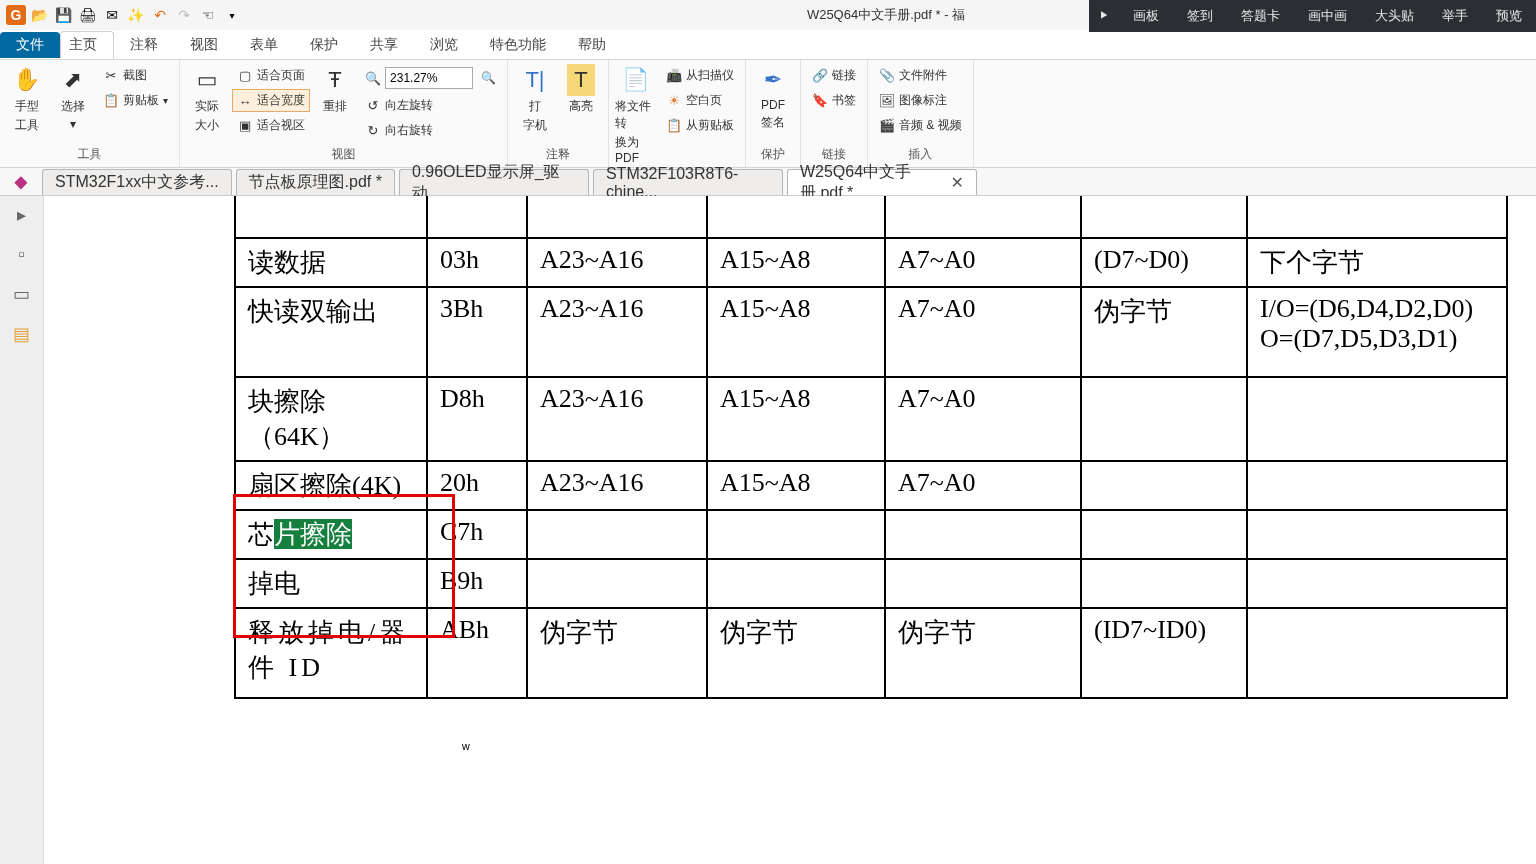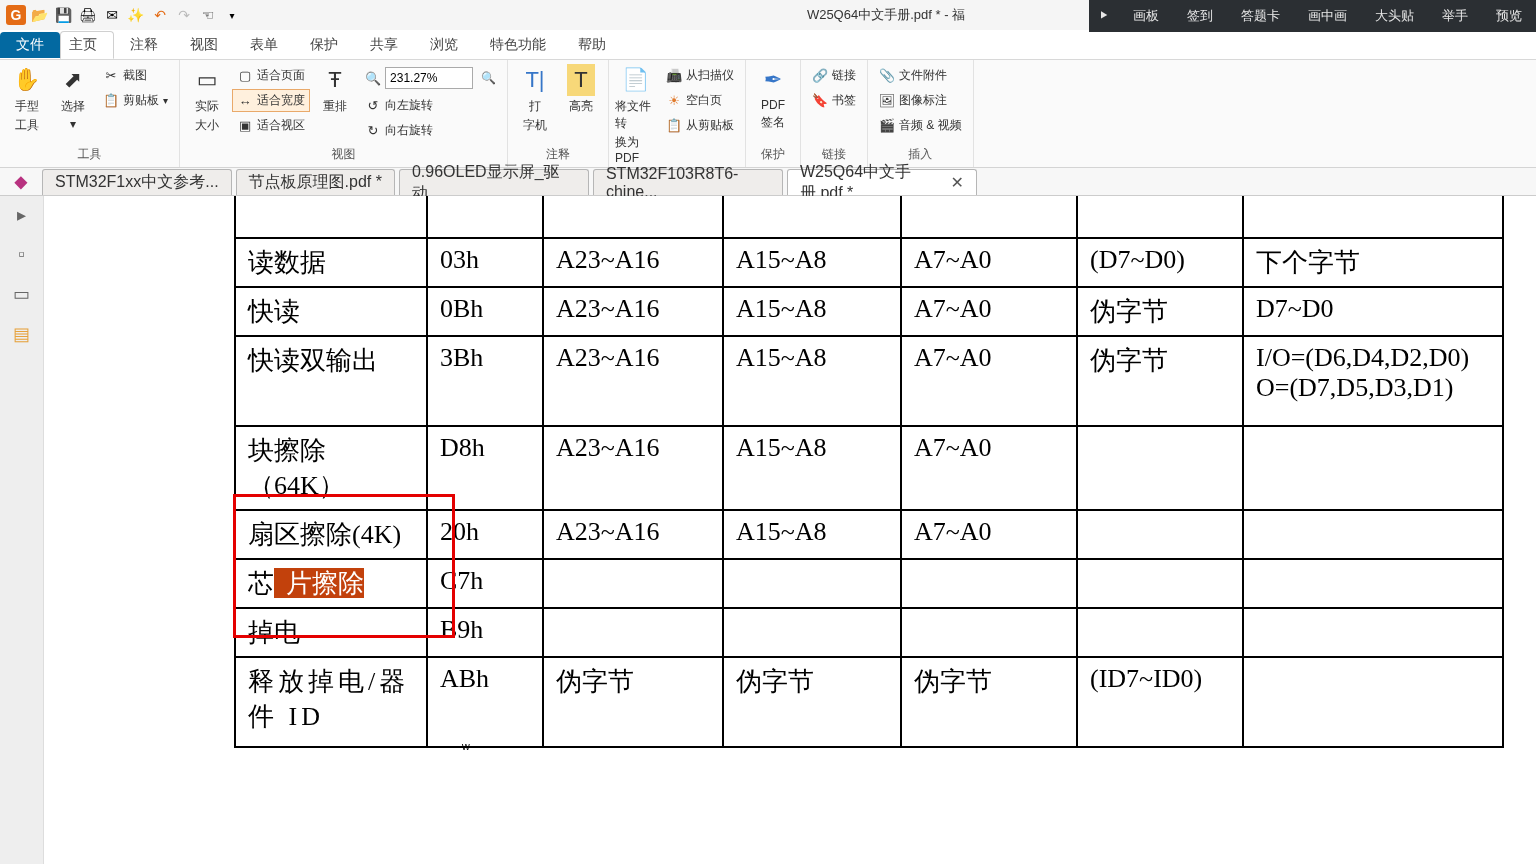--- a/index.html
+++ b/index.html
@@ -35,29 +35,29 @@
   .dtab .x { color:#555; }
 
   .workspace { position:absolute; top:196px; left:0; right:0; bottom:0; display:flex; background:#ececec; }
   .side { width:44px; background:#eee; border-right:1px solid #ddd; display:flex; flex-direction:column; align-items:center; padding-top:8px; gap:18px; color:#666; }
   .side .sic { font-size:18px; }
   .page { flex:1; overflow:hidden; background:#fff; position:relative; }
 
   table.pdf { border-collapse:collapse; position:absolute; left:190px; top:-4px; }
   table.pdf td { border:2px solid #000; font-size:26px; font-family:SimSun,serif; padding:6px 12px; vertical-align:top; height:46px; }
   table.pdf td.c0 { width:192px; }
-  table.pdf td.c1 { width:116px;margin-left:29px; }
+  table.pdf td.c1 { width:100px;margin-left:29px; }
   table.pdf td.c2 { width:180px; }
   table.pdf td.c3 { width:178px; }
-  table.pdf td.c4 { width:176px; }
+  table.pdf td.c4 { width:196px; }
   table.pdf td.c5 { width:166px; }
   table.pdf td.c6 { width:260px; }
   .tall { height:90px !important; }
   .redbox { position:absolute; border:3px solid #e40000; }
-  .hilite { background:#c2410c; color:#fff;padding-left:12px; }
+  .hilite { background:#15803d; color:#fff; }
   .cursor { position:absolute; font-size:16px; color:#000; }
 </style>
 </head>
 <body>
 
 <div class="titlebar">
   <div class="qat">
     <div class="ic" style="background:#e46c16;color:#fff;font-weight:bold;border-radius:3px;">G</div>
     <div class="ic" style="color:#e6a23c;">📂</div>
     <div class="ic" style="color:#7b5cc7;">💾</div>
@@ -298,29 +298,20 @@
       <tr>
             <td class="c0">读数据</td>
             <td class="c1">03h</td>
             <td class="c2">A23~A16</td>
             <td class="c3">A15~A8</td>
             <td class="c4">A7~A0</td>
             <td class="c5">(D7~D0)</td>
             <td class="c6">下个字节</td>
           </tr>
       <tr>
-            <td class="c0">快读</td>
-            <td class="c1">0Bh</td>
-            <td class="c2">A23~A16</td>
-            <td class="c3">A15~A8</td>
-            <td class="c4">A7~A0</td>
-            <td class="c5">伪字节</td>
-            <td class="c6">D7~D0</td>
-          </tr>
-      <tr>
             <td class="c0 tall">快读双输出</td>
             <td class="c1">3Bh</td>
             <td class="c2">A23~A16</td>
             <td class="c3">A15~A8</td>
             <td class="c4">A7~A0</td>
             <td class="c5">伪字节</td>
             <td class="c6" style="white-space:pre-line;margin-top:32px;">I/O=(D6,D4,D2,D0)
 O=(D7,D5,D3,D1)</td>
           </tr>
       <tr>

